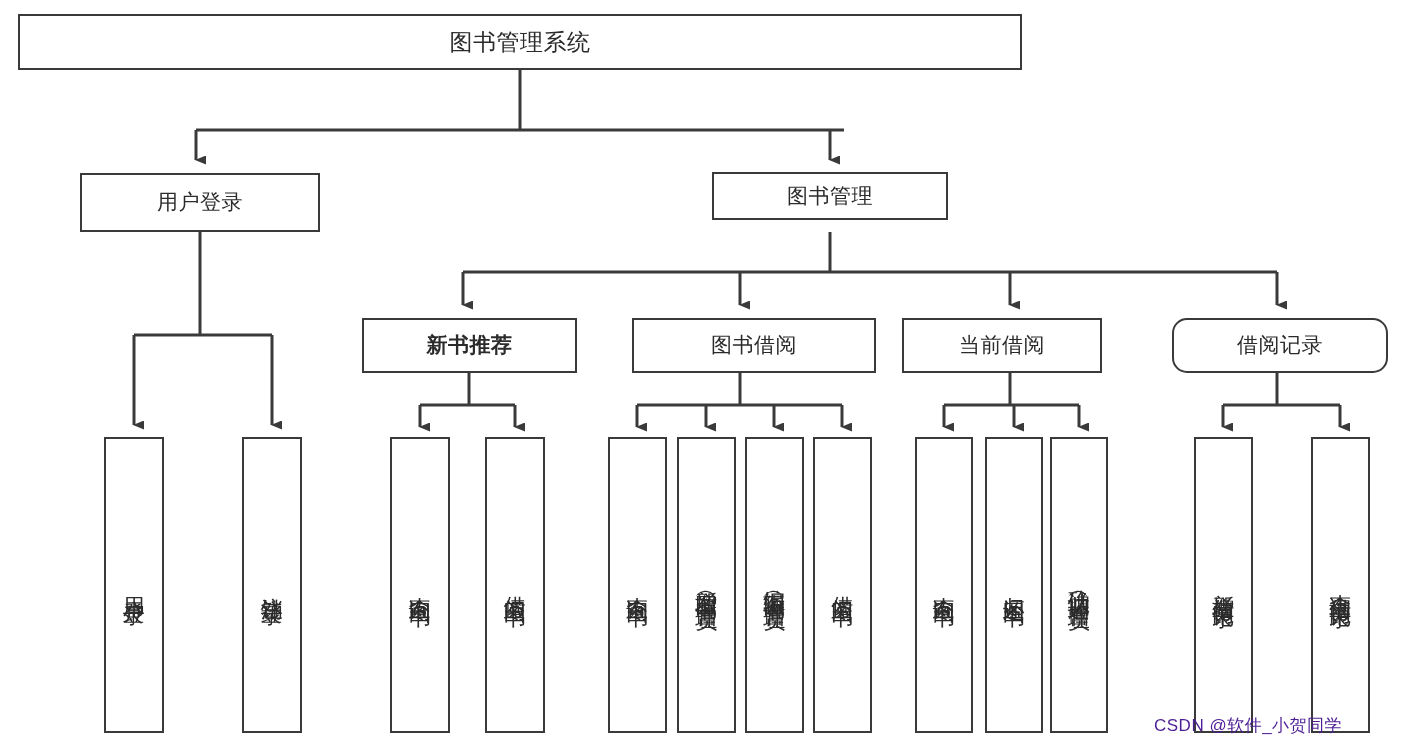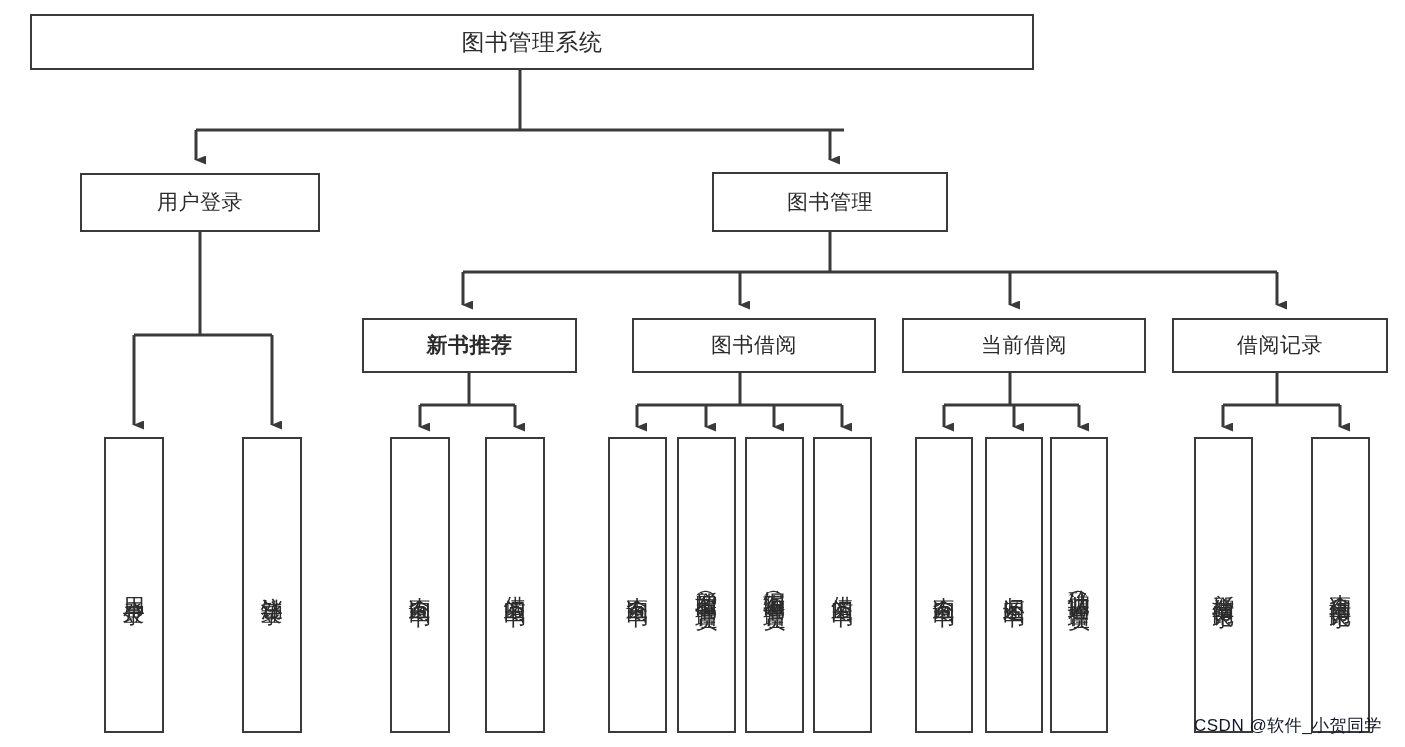--- a/index.html
+++ b/index.html
@@ -49,24 +49,24 @@
     writing-mode: vertical-rl;
     text-orientation: upright;
     white-space: normal;
     letter-spacing: 3px;
     font-size: 22px;
     max-height: 100%;
   }
   .node.root .node-label { font-size: 23px; }
   .watermark {
     position: absolute;
-    left: 1194px;
+    left: 1154px;
     top: 714px;
     font-size: 17px;
-    color: #0f172a;
+    color: #4c1d95;
     white-space: nowrap;
     z-index: 5;
     letter-spacing: 0.5px;
   }
 </style>
 </head>
 <body>
 
 <div id="diagram-root">
 
@@ -113,41 +113,41 @@
       <path d="M 1014,405 L 1014,427" marker-end="url(#arrowhead)"></path>
       <path d="M 1079,405 L 1079,427" marker-end="url(#arrowhead)"></path>
 
       <path d="M 1277,373 L 1277,405"></path>
       <path d="M 1223,405 L 1340,405"></path>
       <path d="M 1223,405 L 1223,427" marker-end="url(#arrowhead)"></path>
       <path d="M 1340,405 L 1340,427" marker-end="url(#arrowhead)"></path>
     </g>
   </svg>
 
-  <div class="node root" style="left:18px; top:14px; width:1004px; height:56px;margin-left:12px;">
+  <div class="node root" style="left:18px; top:14px; width:1004px; height:56px;">
     <span class="node-label">图书管理系统</span>
   </div>
 
   <div class="node" style="left:80px; top:173px; width:240px; height:59px;">
     <span class="node-label">用户登录</span>
   </div>
-  <div class="node" style="left:712px; top:172px; width:236px; height:60px;">
+  <div class="node" style="left:712px; top:172px; width:236px; height:48px;">
     <span class="node-label">图书管理</span>
   </div>
 
   <div class="node" style="left:362px; top:318px; width:215px; height:55px;font-weight:bold;">
     <span class="node-label">新书推荐</span>
   </div>
   <div class="node" style="left:632px; top:318px; width:244px; height:55px;">
     <span class="node-label">图书借阅</span>
   </div>
-  <div class="node" style="left:902px; top:318px; width:244px; height:55px;font-family:Liberation Serif, serif;">
+  <div class="node" style="left:902px; top:318px; width:200px; height:55px;font-family:Liberation Serif, serif;">
     <span class="node-label">当前借阅</span>
   </div>
-  <div class="node" style="left:1172px; top:318px; width:216px; height:55px;">
+  <div class="node" style="left:1172px; top:318px; width:216px; height:55px;border-radius:15px;">
     <span class="node-label">借阅记录</span>
   </div>
 
   <div class="node vertical" style="left:104px; top:437px; width:60px; height:296px;">
     <span class="node-label">用户登录</span>
   </div>
   <div class="node vertical" style="left:242px; top:437px; width:60px; height:296px;">
     <span class="node-label">注销登录</span>
   </div>
 

